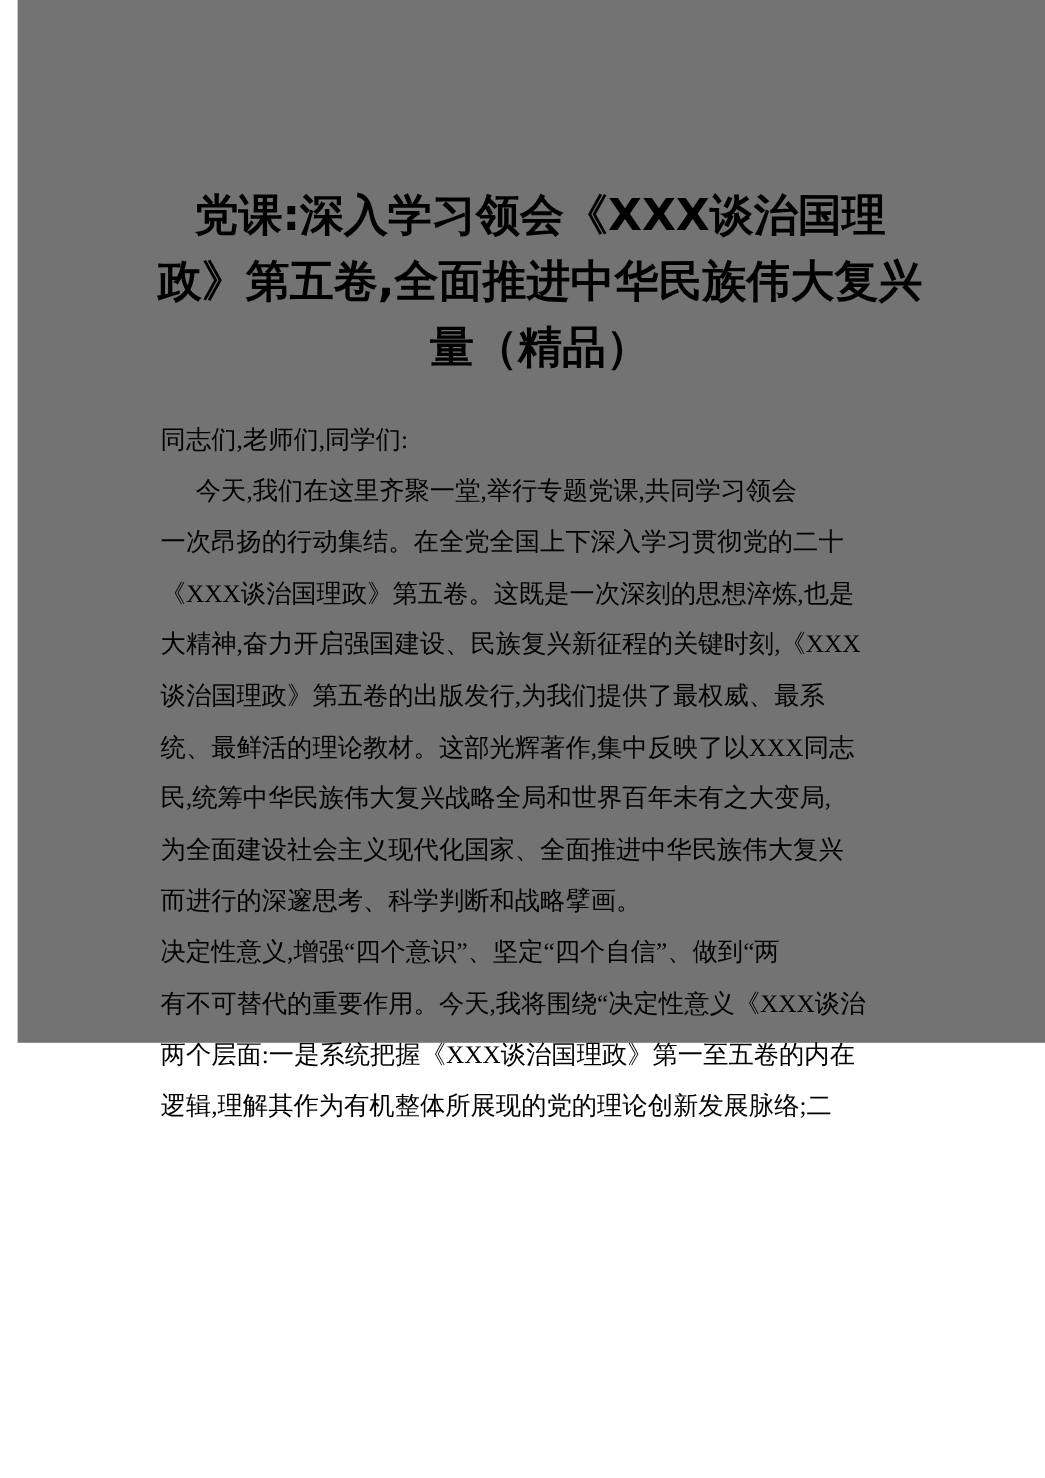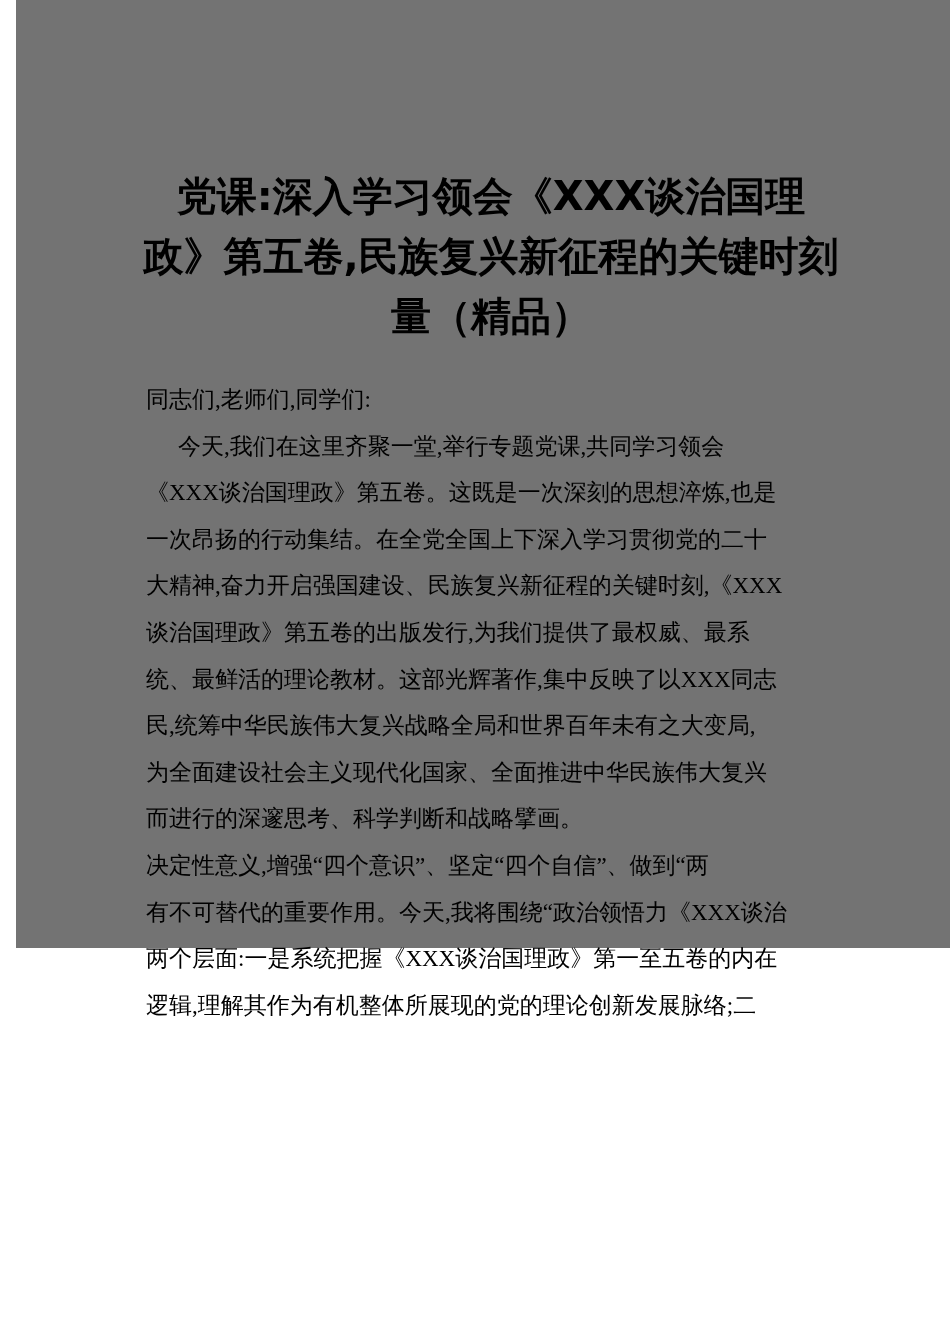--- a/index.html
+++ b/index.html
@@ -57,40 +57,40 @@
       padding-left: 32px;
     }
   </style>
 </head>
 <body>
 
 <div class="page">
 
   <div class="title">
     <span class="tline">党课:深入学习领会《XXX谈治国理</span>
-    <span class="tline">政》第五卷,民族复兴新征程的关键时刻</span>
+    <span class="tline">政》第五卷,全面推进中华民族伟大复兴</span>
     <span class="tline">量（精品）</span>
   </div>
 
   <div class="body-text">
     <span class="line">同志们,老师们,同学们:</span>
 
     <div>
       <span class="line indent">今天,我们在这里齐聚一堂,举行专题党课,共同学习领会</span>
+      <span class="line">一次昂扬的行动集结。在全党全国上下深入学习贯彻党的二十</span>
       <span class="line">《XXX谈治国理政》第五卷。这既是一次深刻的思想淬炼,也是</span>
-      <span class="line">一次昂扬的行动集结。在全党全国上下深入学习贯彻党的二十</span>
       <span class="line">大精神,奋力开启强国建设、民族复兴新征程的关键时刻,《XXX</span>
       <span class="line">谈治国理政》第五卷的出版发行,为我们提供了最权威、最系</span>
       <span class="line">统、最鲜活的理论教材。这部光辉著作,集中反映了以XXX同志</span>
       <span class="line">民,统筹中华民族伟大复兴战略全局和世界百年未有之大变局,</span>
       <span class="line">为全面建设社会主义现代化国家、全面推进中华民族伟大复兴</span>
       <span class="line">而进行的深邃思考、科学判断和战略擘画。</span>
     </div>
 
     <div>
       <span class="line">决定性意义,增强“四个意识”、坚定“四个自信”、做到“两</span>
-      <span class="line">有不可替代的重要作用。今天,我将围绕“政治领悟力《XXX谈治</span>
+      <span class="line">有不可替代的重要作用。今天,我将围绕“决定性意义《XXX谈治</span>
       <span class="line">两个层面:一是系统把握《XXX谈治国理政》第一至五卷的内在</span>
       <span class="line">逻辑,理解其作为有机整体所展现的党的理论创新发展脉络;二</span>
     </div>
   </div>
 
 </div>
 
 </body></html>

